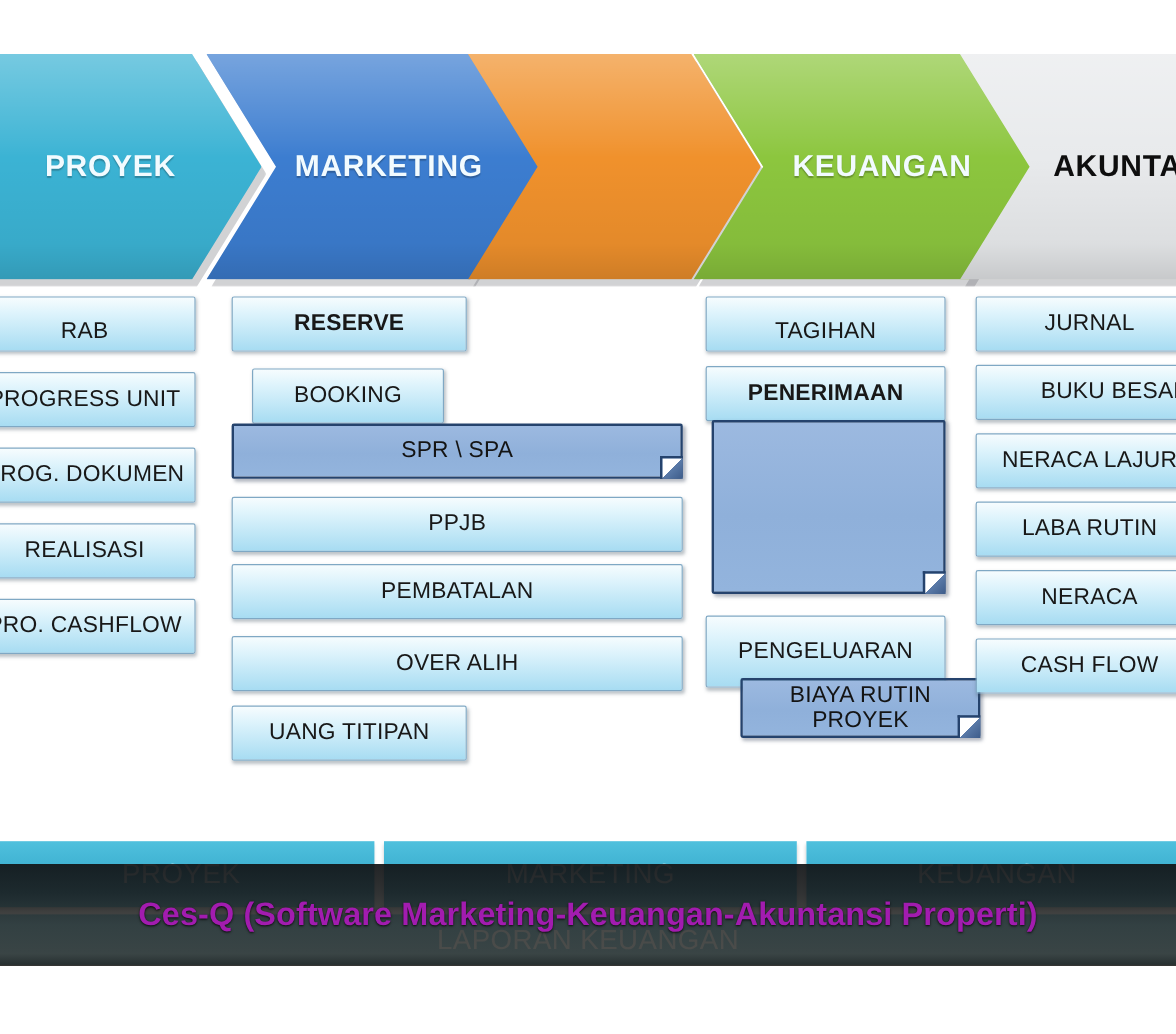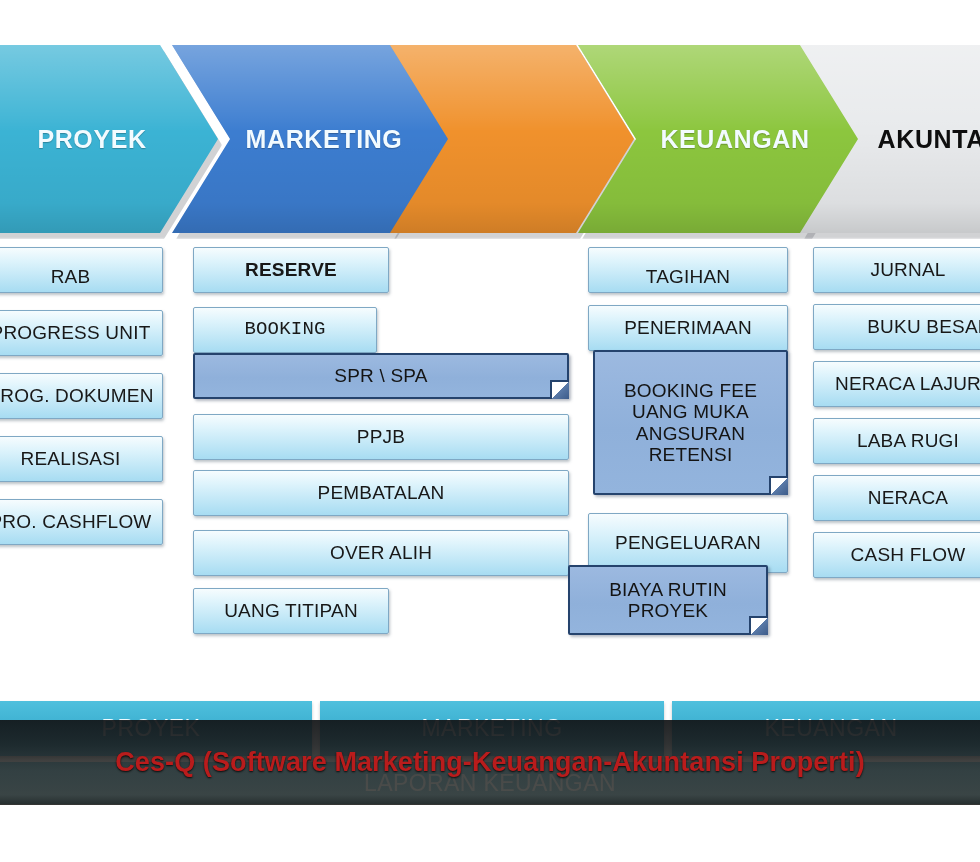--- a/index.html
+++ b/index.html
@@ -96,21 +96,21 @@
   }
 
   
   #overlay{
     position:absolute;left:0;top:720px;width:980px;height:85px;
     background:linear-gradient(to bottom, rgba(18,20,22,.93) 0%, rgba(26,28,29,.90) 28%, rgba(48,48,46,.88) 60%, rgba(58,58,55,.90) 88%, rgba(36,37,35,.93) 100%);
   }
   #overlay-caption{
     position:absolute;left:0;top:742px;width:980px;height:40px;
     display:flex;align-items:center;justify-content:center;
-    color:#b91c1c;font-size:27px;font-weight:bold;letter-spacing:.1px;
+    color:#a21caf;font-size:27px;font-weight:bold;letter-spacing:.1px;
     text-shadow:0 1px 2px rgba(0,0,0,.85);
     white-space:nowrap;
   }
   #bottom-white{
     position:absolute;left:0;top:805px;width:980px;height:57px;background:#ffffff;
   }
 </style>
 </head>
 <body>
 
@@ -160,21 +160,21 @@
       </div>
       <div class="box" style="left: -22px; top: 436px; width: 185px; height: 46px;">
         <span style="white-space: pre-line;">REALISASI</span>
       </div>
       <div class="box" style="left: -22px; top: 499px; width: 185px; height: 46px;">
         <span style="white-space: pre-line;">PRO. CASHFLOW</span>
       </div>
       <div class="box" style="left: 193px; top: 247px; width: 196px; height: 46px;">
         <span style="white-space: pre-line; font-weight: bold;">RESERVE</span>
       </div>
-      <div class="box" style="left: 193px; top: 307px; width: 184px; height: 46px; font-family: Liberation Mono, monospace;">
+      <div class="box" style="left: 210px; top: 307px; width: 160px; height: 46px;">
         <span style="white-space: pre-line;">BOOKING</span>
       </div>
       <div class="box accent" style="left: 193px; top: 353px; width: 376px; height: 46px;">
         <span style="white-space: pre-line;">SPR \ SPA</span>
         <span class="fold"></span>
       </div>
       <div class="box" style="left: 193px; top: 414px; width: 376px; height: 46px;">
         <span style="white-space: pre-line;">PPJB</span>
       </div>
       <div class="box" style="left: 193px; top: 470px; width: 376px; height: 46px;">
@@ -182,49 +182,45 @@
       </div>
       <div class="box" style="left: 193px; top: 530px; width: 376px; height: 46px;">
         <span style="white-space: pre-line;">OVER ALIH</span>
       </div>
       <div class="box" style="left: 193px; top: 588px; width: 196px; height: 46px;">
         <span style="white-space: pre-line;">UANG TITIPAN</span>
       </div>
       <div class="box" style="left: 588px; top: 247px; width: 200px; height: 46px;">
         <span style="white-space: pre-line; margin-top: 14px;">TAGIHAN</span>
       </div>
-      <div class="box" style="left: 588px; top: 305px; width: 200px; height: 46px;">
+      <div class="box" style="left: 588px; top: 305px; width: 200px; height: 46px; font-weight: bold;">
         <span style="white-space: pre-line;">PENERIMAAN</span>
       </div>
       <div class="box accent" style="left: 593px; top: 350px; width: 195px; height: 145px;">
-        <span style="white-space: pre-line;">BOOKING FEE
-UANG MUKA
-ANGSURAN
-RETENSI</span>
         <span class="fold"></span>
       </div>
       <div class="box" style="left: 588px; top: 513px; width: 200px; height: 60px;">
         <span style="white-space: pre-line;">PENGELUARAN</span>
       </div>
-      <div class="box accent" style="left: 568px; top: 565px; width: 200px; height: 70px; text-align: center;">
+      <div class="box accent" style="left: 617px; top: 565px; width: 200px; height: 50px; text-align: center;">
         <span style="white-space: pre-line;">BIAYA RUTIN
 PROYEK</span>
         <span class="fold"></span>
       </div>
       <div class="box" style="left: 813px; top: 247px; width: 190px; height: 46px;">
         <span style="white-space: pre-line;">JURNAL</span>
       </div>
       <div class="box" style="left: 813px; top: 304px; width: 190px; height: 46px;">
         <span style="white-space: pre-line; margin-left: 43px;">BUKU BESAR</span>
       </div>
       <div class="box" style="left: 813px; top: 361px; width: 190px; height: 46px;">
         <span style="white-space: pre-line;">NERACA LAJUR</span>
       </div>
       <div class="box" style="left: 813px; top: 418px; width: 190px; height: 46px;">
-        <span style="white-space: pre-line;">LABA RUGI</span>
+        <span style="white-space: pre-line;">LABA RUTIN</span>
       </div>
       <div class="box" style="left: 813px; top: 475px; width: 190px; height: 46px;">
         <span style="white-space: pre-line;">NERACA</span>
       </div>
       <div class="box" style="left: 813px; top: 532px; width: 190px; height: 46px;">
         <span style="white-space: pre-line;">CASH FLOW</span>
       </div>
     </div>
 
 

